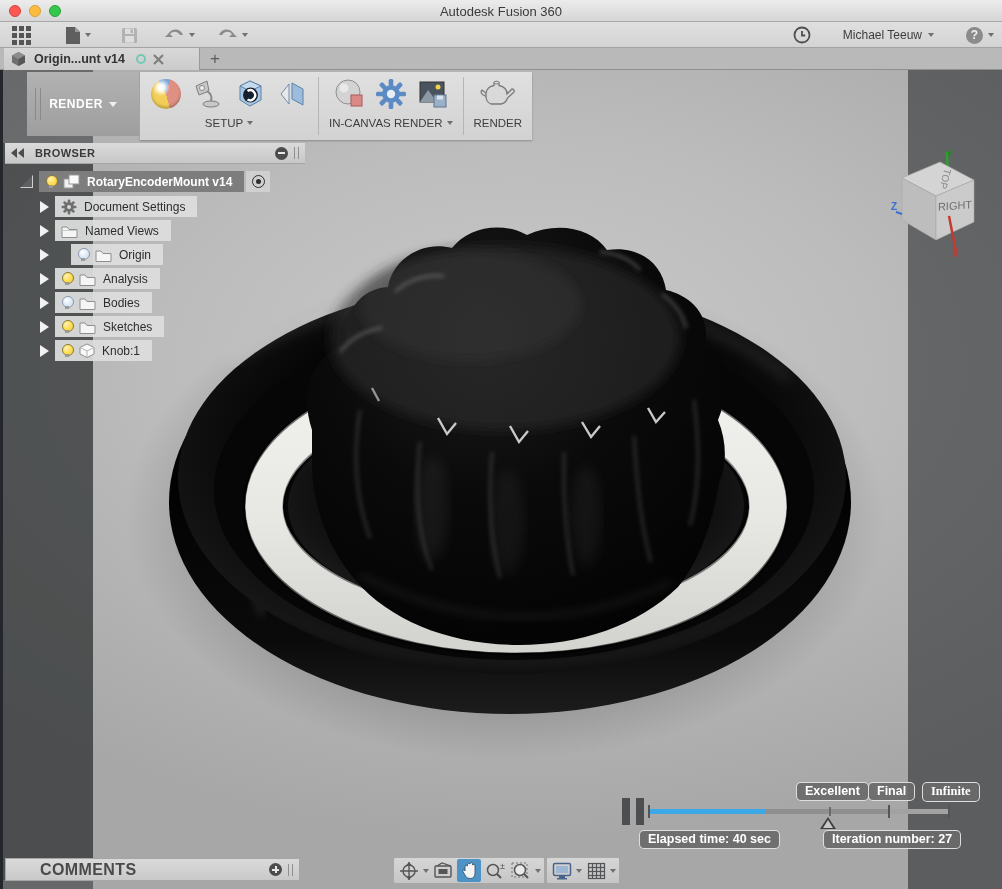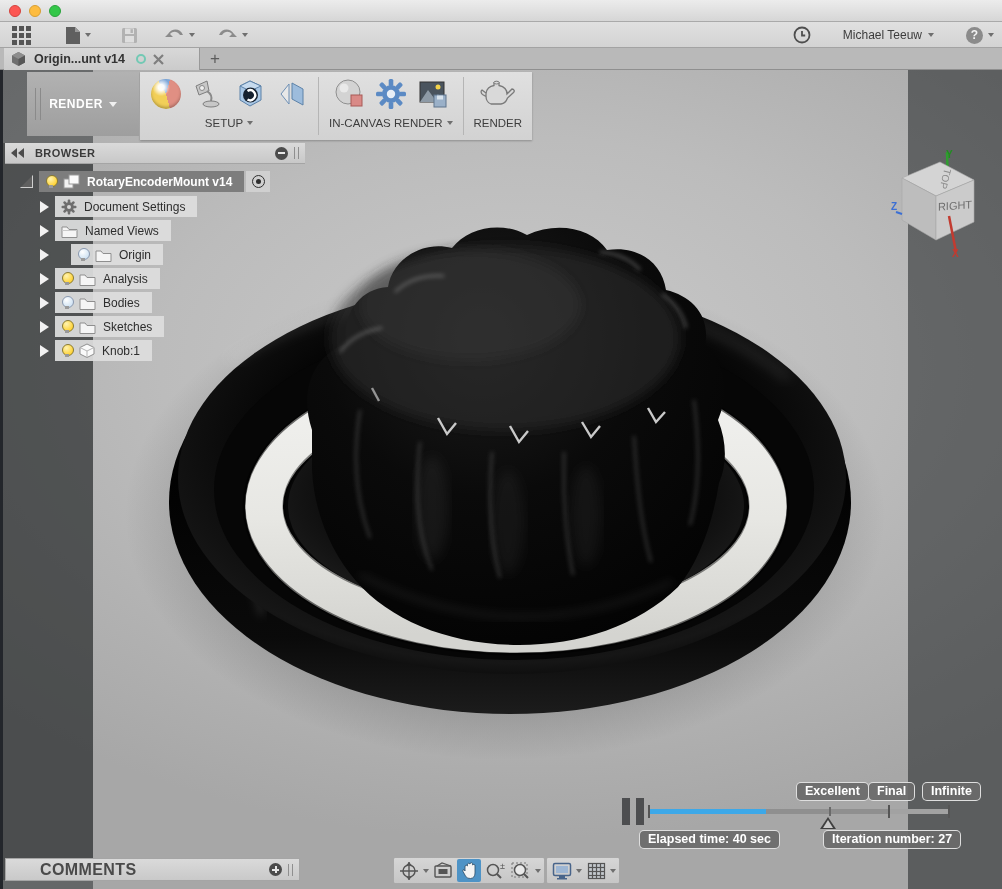--- a/index.html
+++ b/index.html
@@ -120,20 +120,21 @@
   #marker-tri::after { content:""; position:absolute; left:-5px; top:2.5px; width:0; height:0;
     border-left:5px solid transparent; border-right:5px solid transparent; border-bottom:8px solid #c9c9c9; }
 </style>
 </head>
 <body>
 
 <div id="titlebar" class="abs">
   <div id="tl-close" class="tl"></div>
   <div id="tl-min" class="tl"></div>
   <div id="tl-zoom" class="tl"></div>
+  <div id="win-title" class="abs">Autodesk Fusion 360</div>
 </div>
 
 <div id="apptoolbar" class="abs">
   <div style="position:absolute;left:12px;top:3px;display:flex;align-items:center;gap:14px;">
     <svg width="21" height="20">
       <g fill="#555">
         <rect x="0" y="1" width="5" height="5"></rect>
           <rect x="7" y="1" width="5" height="5"></rect>
           <rect x="14" y="1" width="5" height="5"></rect>
         <rect x="0" y="8" width="5" height="5"></rect>
@@ -605,21 +606,21 @@
           </g>
         </svg>
     </div>
     <span class="caret sm"></span>
   </div>
 
   <div class="badge" style="left:796px;top:712px;">
     <span>Excellent</span></div>
   <div class="badge" style="left:868px;top:712px;">
     <span>Final</span></div>
-  <div class="badge" style="left:922px;top:712px;">
+  <div class="badge" style="left:922px;top:712px;font-family:Liberation Serif, serif;">
     <span>Infinite</span></div>
 
   <div id="pause-btn">
       <div></div>
       <div></div>
     </div>
 
   <div id="prog-track">
     <div id="prog-blue"></div>
     <div id="prog-light"></div>

